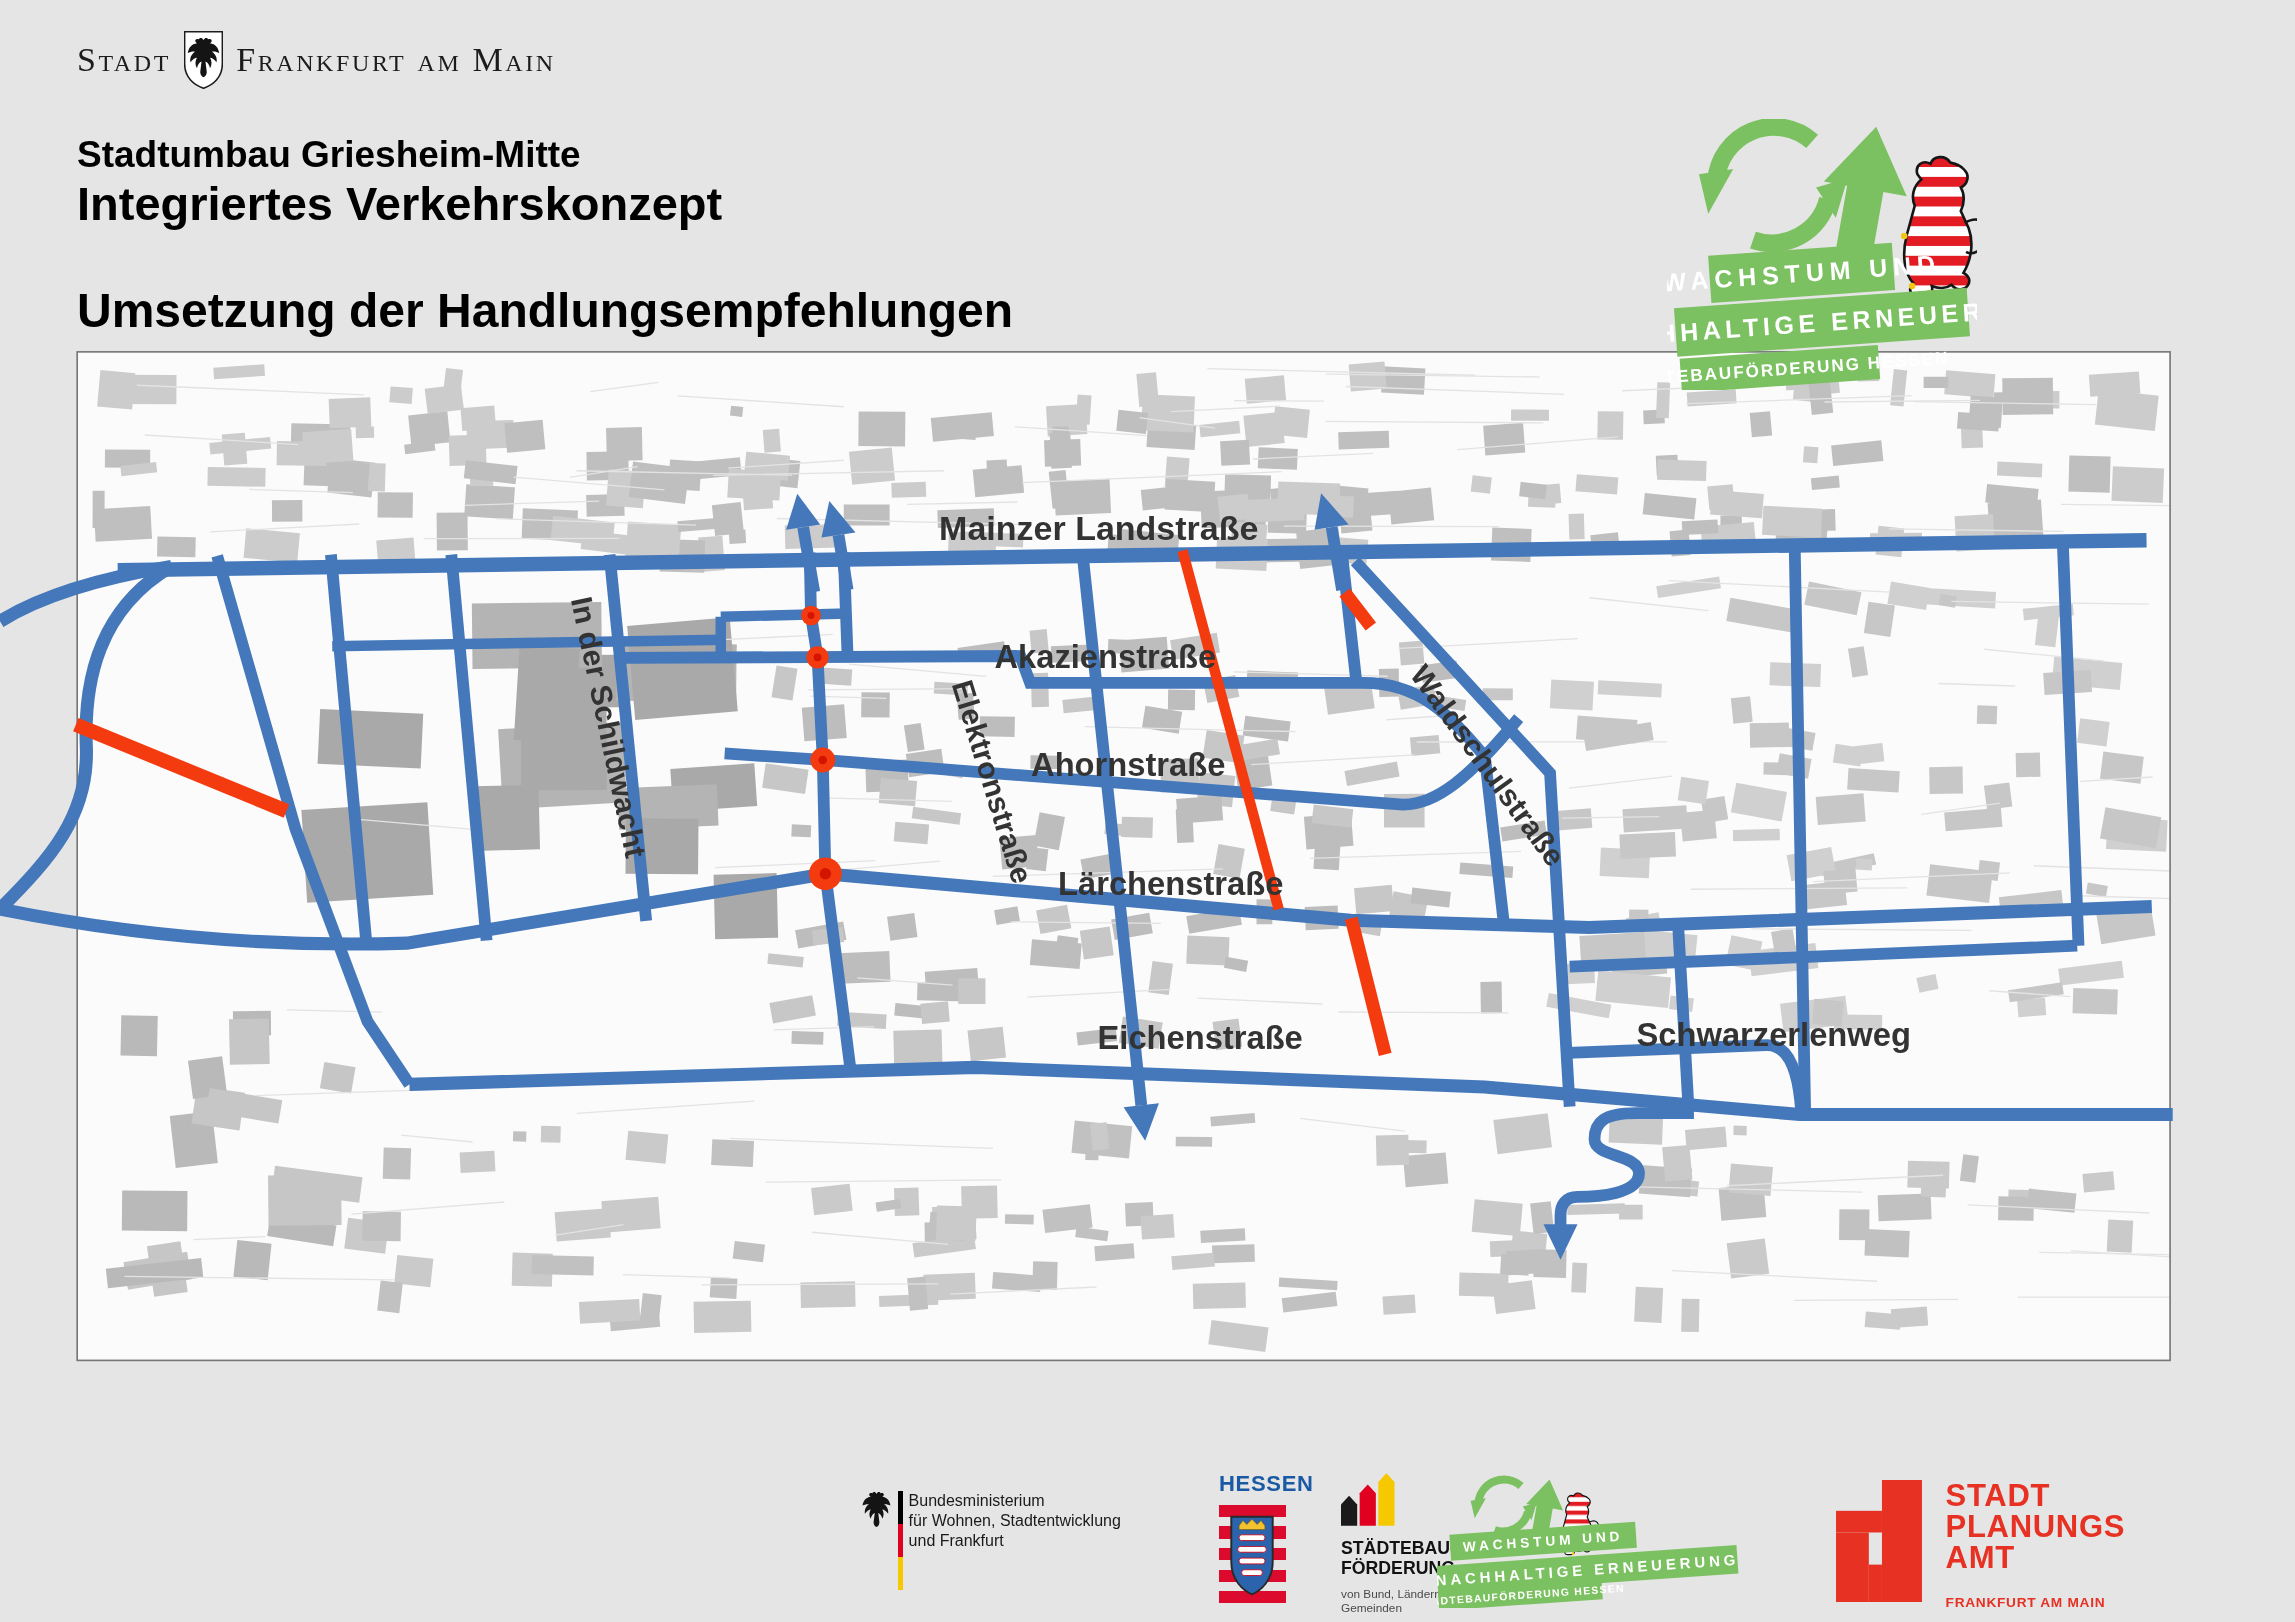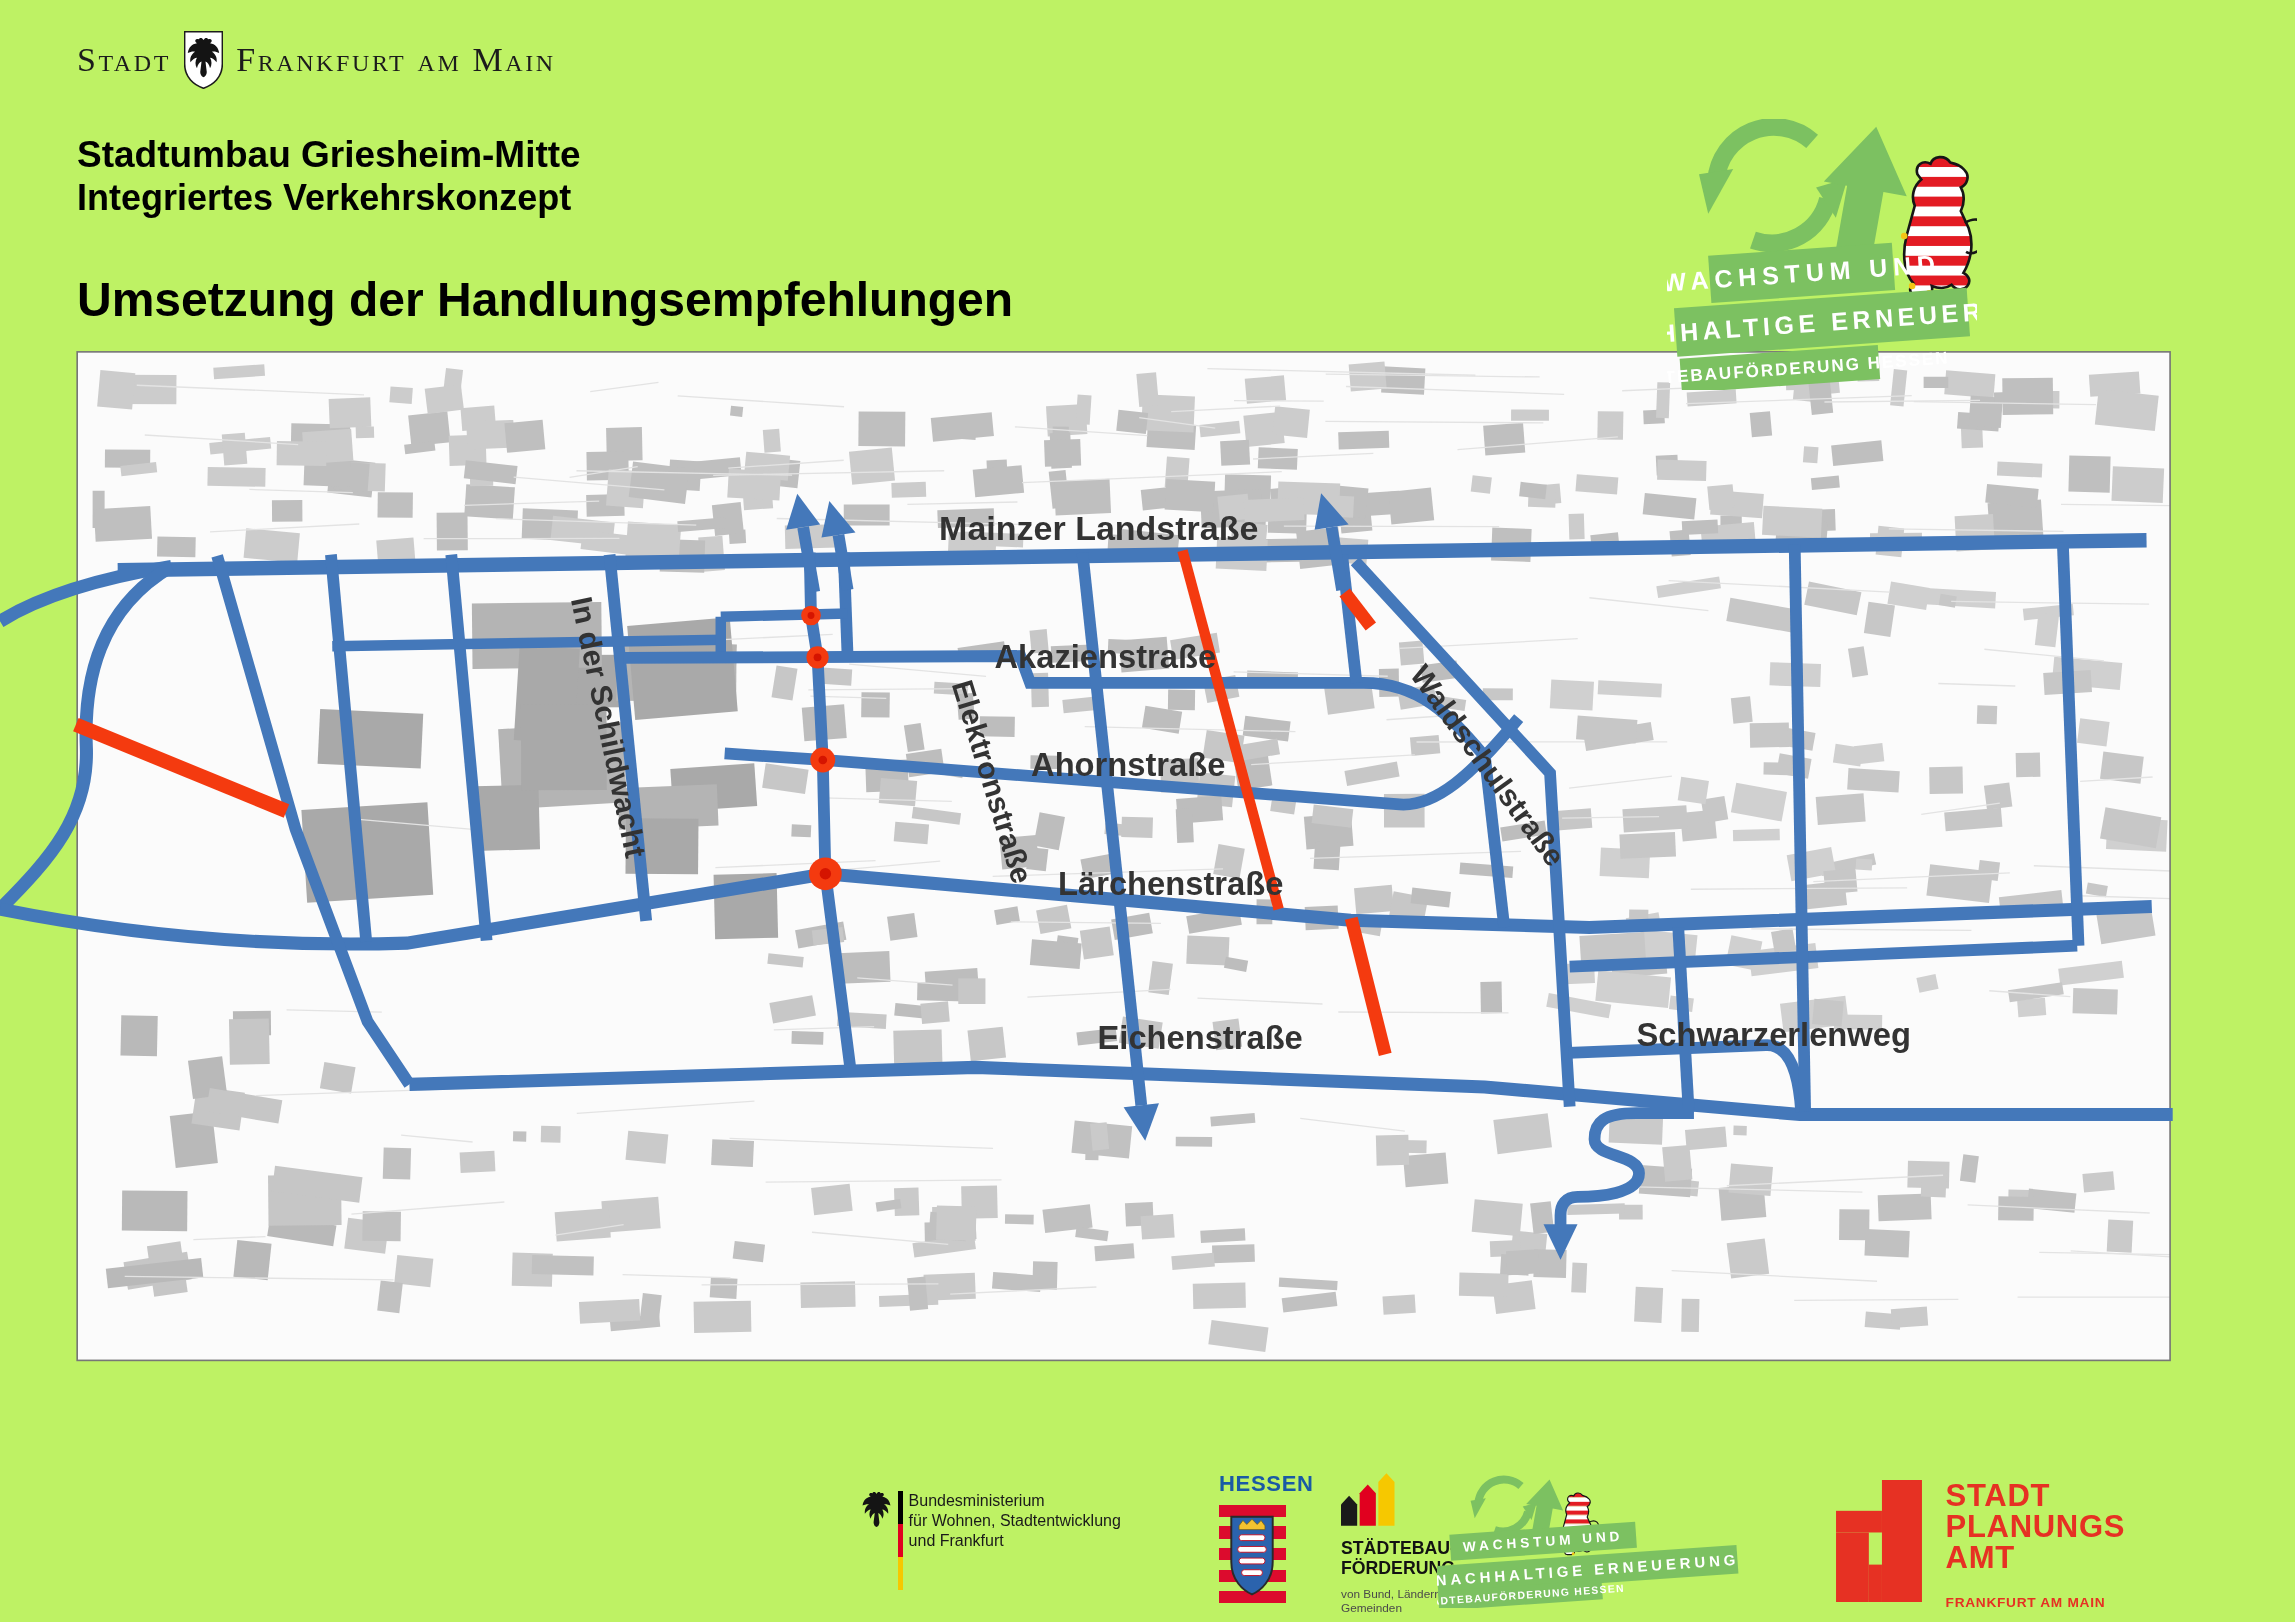--- a/index.html
+++ b/index.html
@@ -1,25 +1,25 @@
 <!DOCTYPE html>
 <html style="font-size:10.5px"><head>
 <meta charset="utf-8">
 <style>
   html,body{margin:0;padding:0;background:#ffffff;}
-  .page{position:relative;width:2295px;height:1622px;background:#bef264;overflow:hidden;
+  .page{position:relative;width:2295px;height:1622px;background:#e5e5e5;overflow:hidden;
         font-family:"Liberation Sans",sans-serif;color:#111;}
   
   .hdr{position:absolute;left:77px;top:31px;z-index:5;}
   .city-logo{display:flex;align-items:center;gap:9.2px;
              font-family:"Liberation Serif",serif;font-variant:small-caps;
              font-size:34px;letter-spacing:2.6px;color:#1c1c1c;}
   .city-logo .crest{width:39px;height:58px;margin:0 3.9px;}
   .t-sub{margin:47px 0 0 0;font-size:37px;font-weight:bold;line-height:1.05;color:#000;}
-  .t-main{margin:3.9px 0 0 0;font-size:36px;font-weight:bold;line-height:1.05;color:#000;}
+  .t-main{margin:3.9px 0 0 0;font-size:47px;font-weight:bold;line-height:1.05;color:#000;}
   .t-main2{margin:58px 8px 0 0;font-size:48px;font-weight:bold;line-height:1.05;color:#000;text-align:center;}
   
   .program-logo{position:absolute;z-index:6;}
   #program-logo-big{left:1667px;top:119px;width:310px;height:271px;}
   #program-logo-small{left:1437px;top:1473px;width:306px;height:135px;}
   
   #map-svg{position:absolute;left:0;top:0;z-index:1;}
   
   .flogo{position:absolute;z-index:5;}
   .bmwsb{left:862px;top:1486px;display:flex;align-items:flex-start;}

